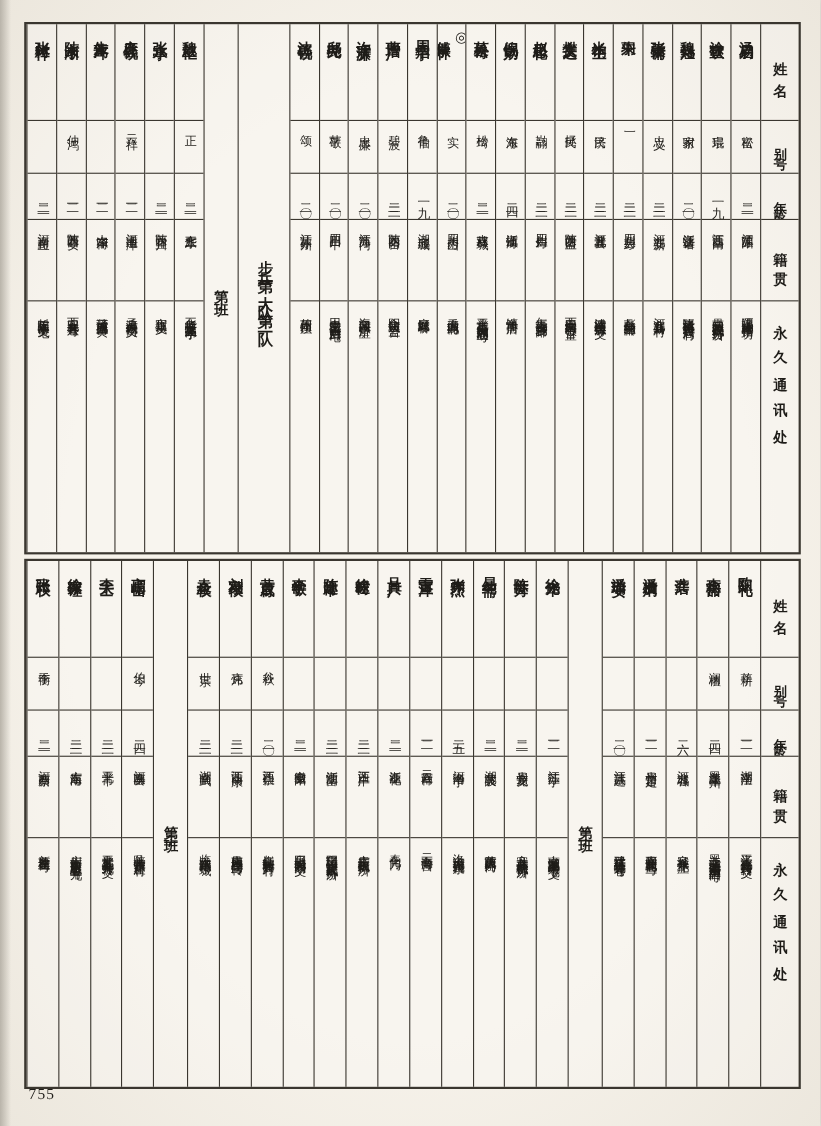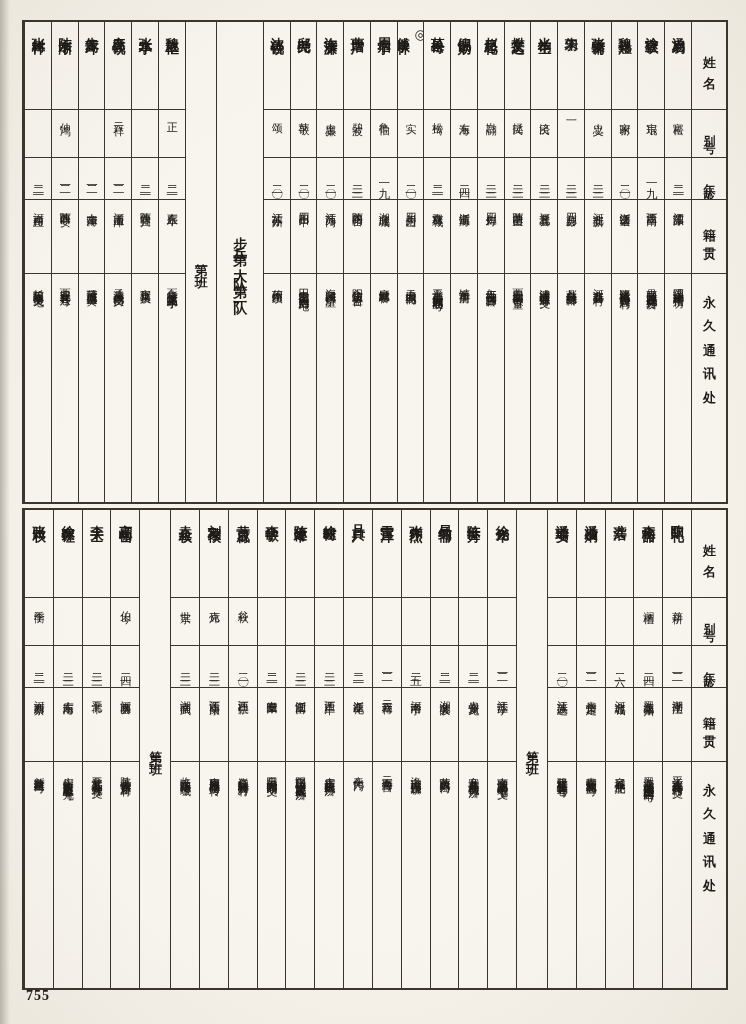--- a/index.html
+++ b/index.html
@@ -66,21 +66,20 @@
   .hcell.c-addr{align-items:flex-start;padding-top:10px;}
   .hcell.c-addr span{letter-spacing:24px;font-size:13px;line-height:normal;max-height:none;}
   .full{height:100%;border-bottom:none;align-items:center;}
   .unit-title{font-size:14px;font-weight:bold;letter-spacing:8px;}
   .class-label{font-size:13px;font-weight:bold;letter-spacing:6px;}
   .mark{font-size:9px;writing-mode:vertical-rl;text-orientation:upright;}
   .page-number{
     position:absolute;left:26px;top:988px;
     font-size:14px;letter-spacing:1px;
     font-family:"Liberation Serif","DejaVu Serif",serif;
-    font-weight:bold;
   }
 </style>
 </head>
 <body>
 
 <div class="page">
   <div class="rtable" id="table-top">
       <div class="col header-col">
         <div class="cell hcell c-name">
           <span>姓名</span>

